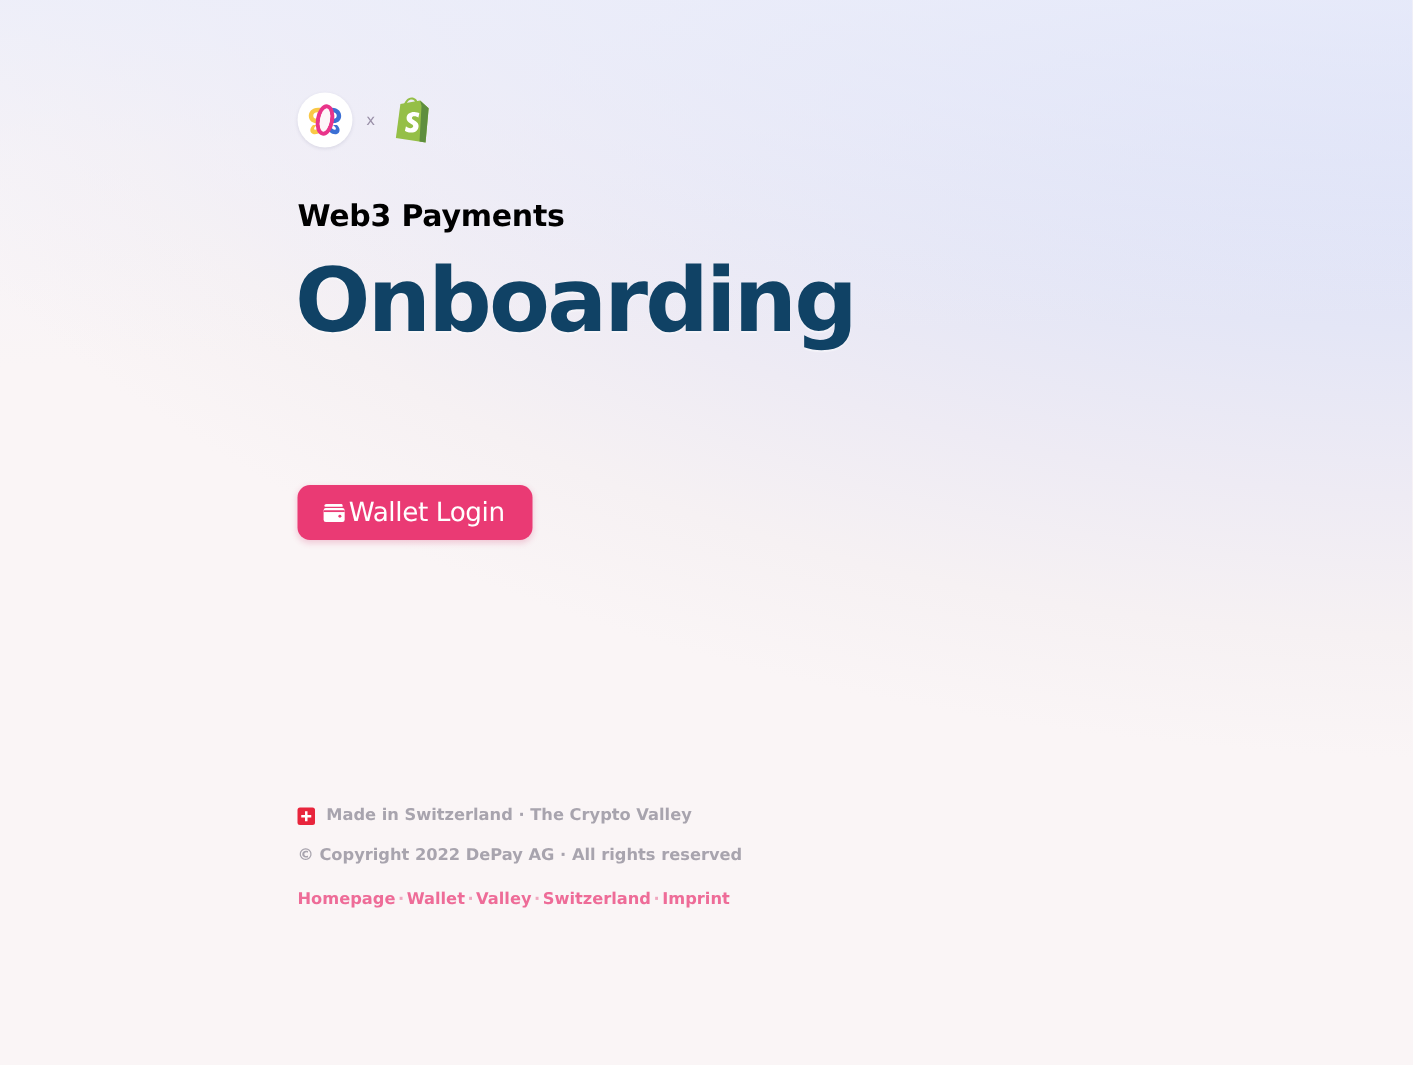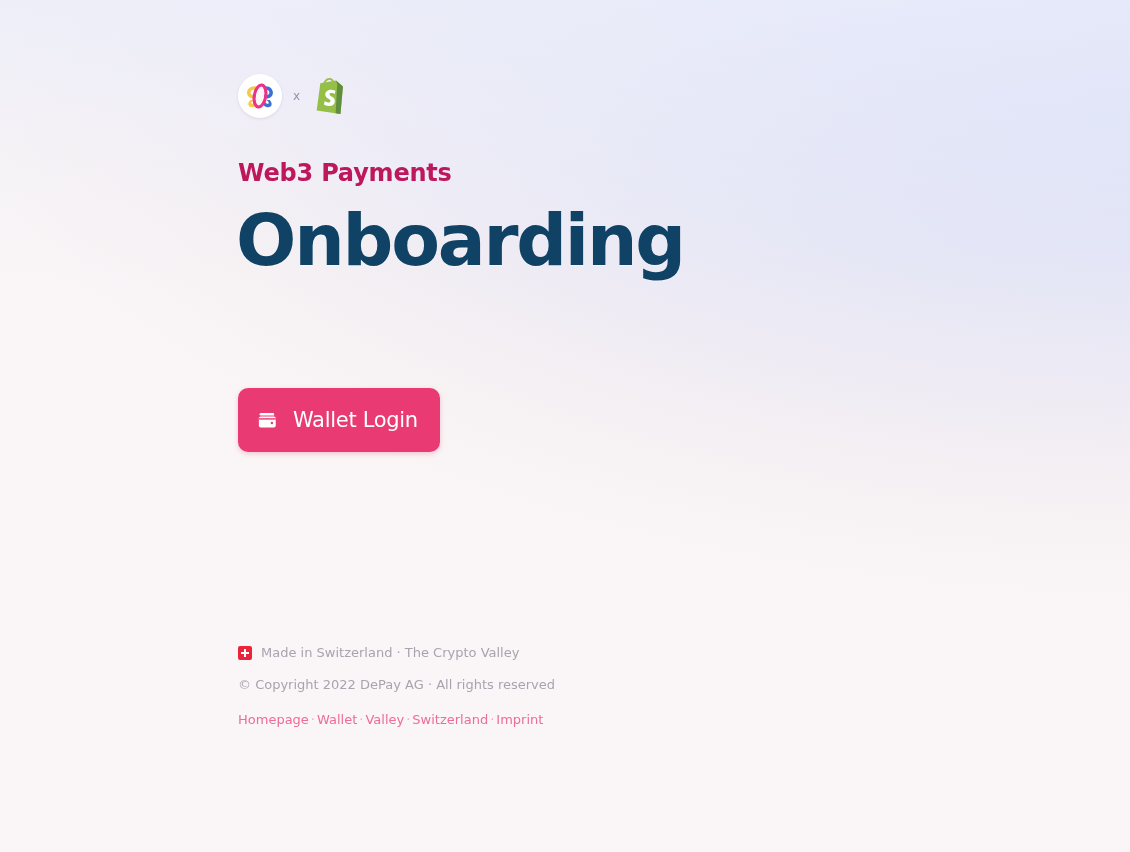--- a/index.html
+++ b/index.html
@@ -85,21 +85,21 @@
 
   .shopify-mark { width: 38px; height: 42px; display: block; }
 
   
   .eyebrow {
     position: absolute;
     left: 238px;
     top: 159px;
     font-size: 24px;
     font-weight: 600;
-    color: #be185d;
+    color: #000000;
     letter-spacing: -0.2px;
     font-family: "DejaVu Sans", sans-serif;
   }
   .headline {
     position: absolute;
     left: 236px;
     top: 205px;
     font-size: 71px;
     font-weight: 700;
     color: #104265;
@@ -107,29 +107,28 @@
     line-height: 1.0;
     font-family: "DejaVu Sans", sans-serif;
     text-shadow: 0 1px 1px rgba(255,255,255,0.45);
   }
 
   
   .wallet-btn {
     position: absolute;
     left: 238px;
     top: 388px;
-    height: 64px;
+    height: 44px;
     padding: 0 22px 0 18px;
     border: none;
     border-radius: 10px;
     background: #ea3a74;
     color: #ffffff;
     display: flex;
     align-items: center;
-    gap: 14px;
     cursor: pointer;
     box-shadow: 0 2px 5px rgba(210,40,100,0.22);
     font-family: "DejaVu Sans", sans-serif;
   }
   .wallet-btn .label {
     font-size: 21px;
     font-weight: 400;
     letter-spacing: -0.3px;
     white-space: nowrap;
   }
@@ -161,21 +160,21 @@
   
   .footer {
     position: absolute;
     left: 238px;
     top: 643px;
     font-size: 13px;
     line-height: 20px;
     font-family: "DejaVu Sans", sans-serif;
     color: #9b9aa6;
   }
-  .footer-line { display: flex; align-items: center; white-space: nowrap; }
+  .footer-line { display: flex; align-items: center; white-space: nowrap; font-weight: bold; }
   .swiss-flag {
     width: 14px;
     height: 14px;
     background: #e8253c;
     border-radius: 2px;
     display: inline-block;
     position: relative;
     margin-right: 9px;
     flex: none;
   }

